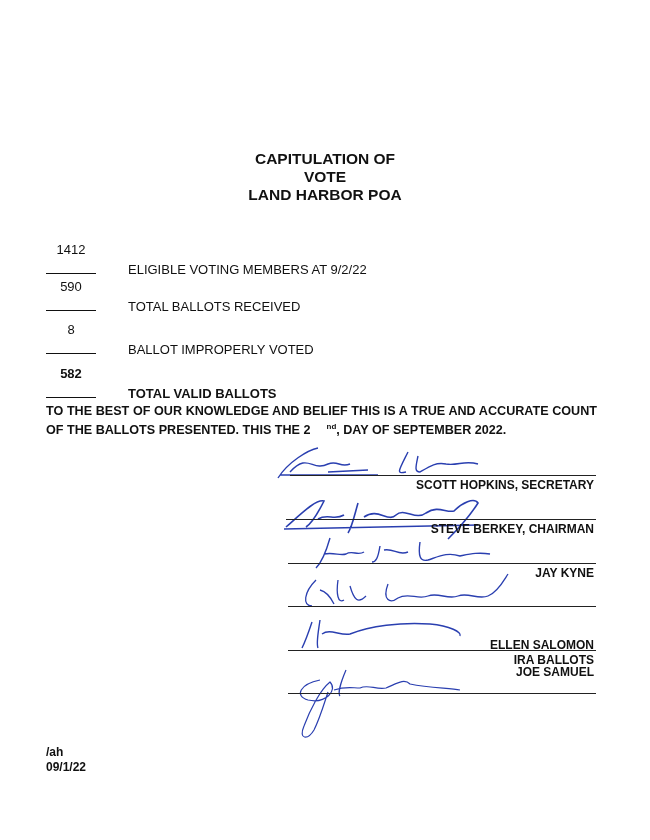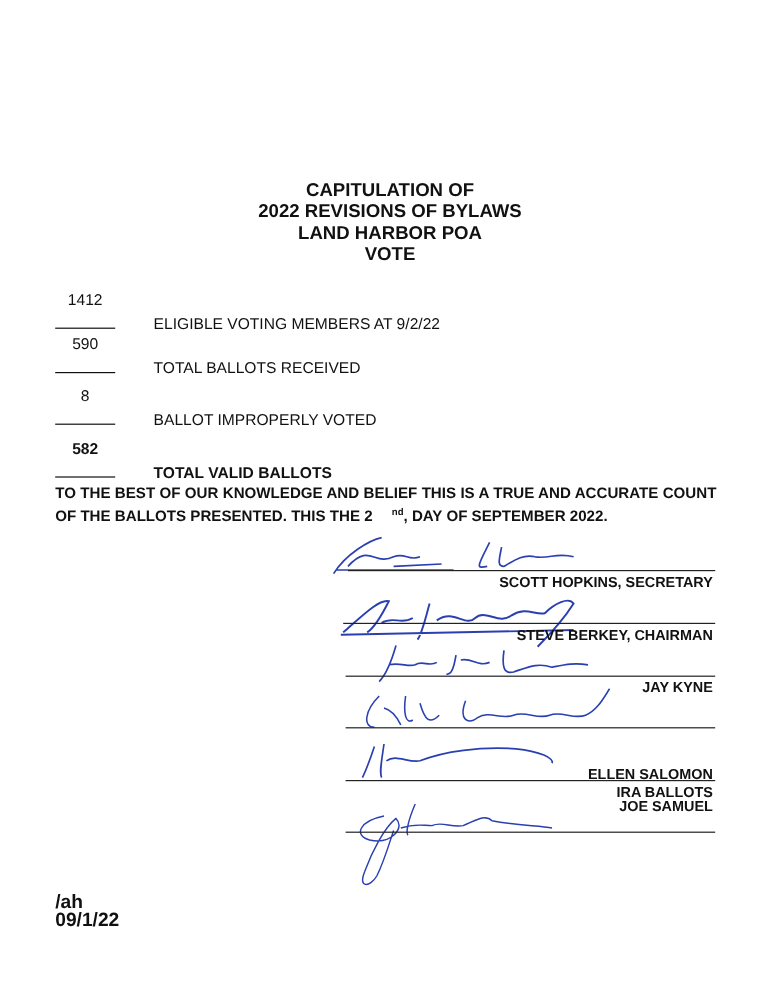--- a/index.html
+++ b/index.html
@@ -9,30 +9,29 @@
       font-size:15.5px; line-height:18px; }
     .row { position:absolute; left:46px; font-size:13px; }
     .num { position:absolute; left:0; width:50px; top:0; border-bottom:1px solid #111; text-align:center; padding-bottom:16px; }
     .lbl { position:absolute; left:82px; top:0; white-space:nowrap;margin-top:20px; }
     .bold { font-weight:bold; }
     .stmt { position:absolute; left:46px; top:404px; width:551px; font-size:12.6px; font-weight:bold; line-height:15px; text-align:justify; }
     .stmt sup { font-size:8px;margin-left:16px; }
     .sigline { position:absolute; height:0; border-top:1.2px solid #222; }
     .signame { position:absolute; right:56px; font-size:12px; font-weight:bold; white-space:nowrap; }
     .sig { position:absolute; }
-    .footer { position:absolute; left:46px; top:745px; font-size:16px; font-weight:bold; line-height:15px; }
+    .footer { position:absolute; left:46px; top:745px; font-size:12px; font-weight:bold; line-height:15px; }
   </style>
 </head>
 <body>
 
 <div class="title">
   <div>CAPITULATION OF</div>
-  <div>2022 REVISIONS OF BYLAWS</div>
+  <div>VOTE</div>
   <div>LAND HARBOR POA</div>
-  <div>VOTE</div>
 </div>
 
 <div class="row" style="top:242px;">
   <span class="num">1412</span>
   <span class="lbl">ELIGIBLE VOTING MEMBERS AT 9/2/22</span>
 </div>
 <div class="row" style="top:279px;">
   <span class="num">590</span>
   <span class="lbl">TOTAL BALLOTS RECEIVED</span>
 </div>

